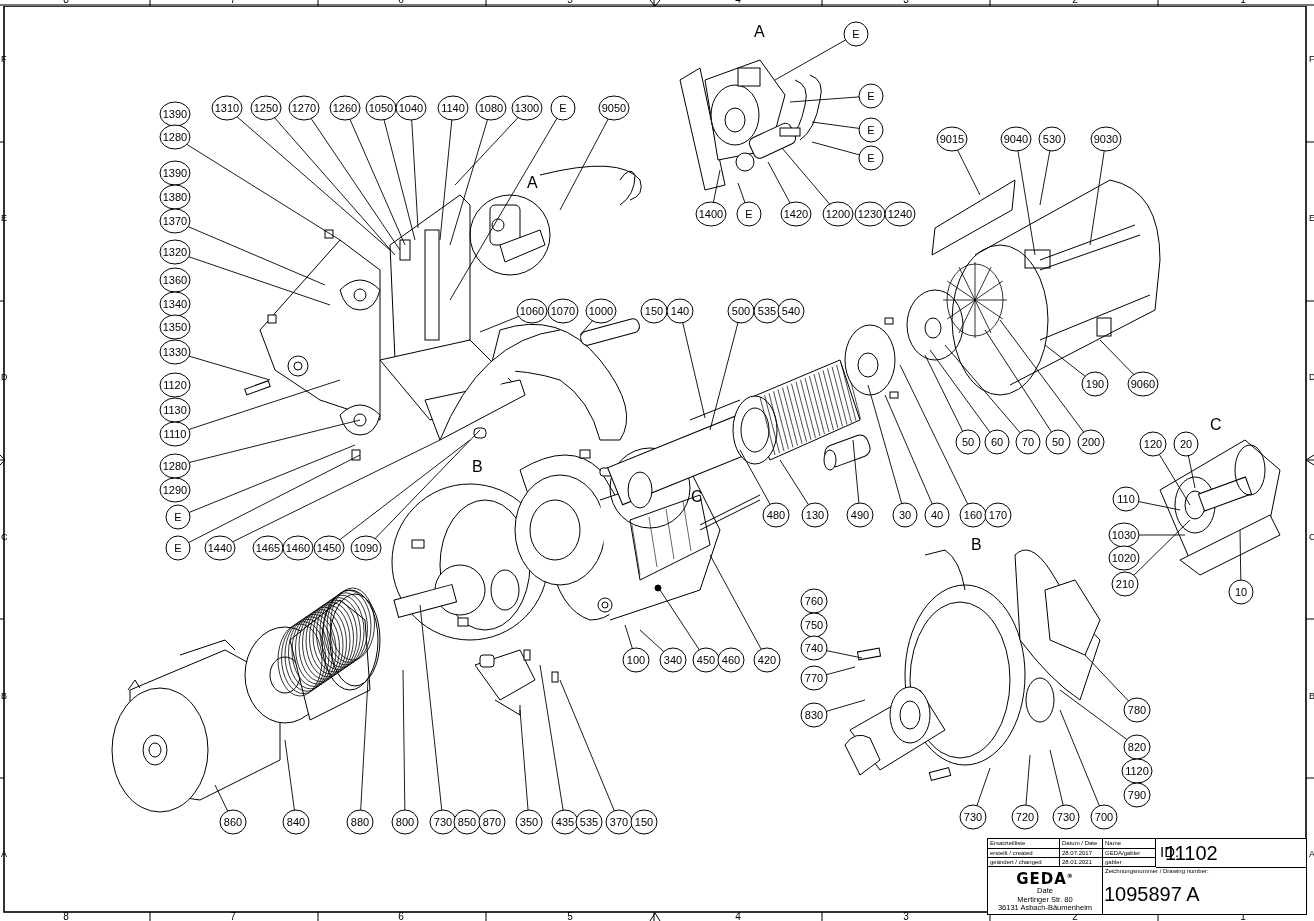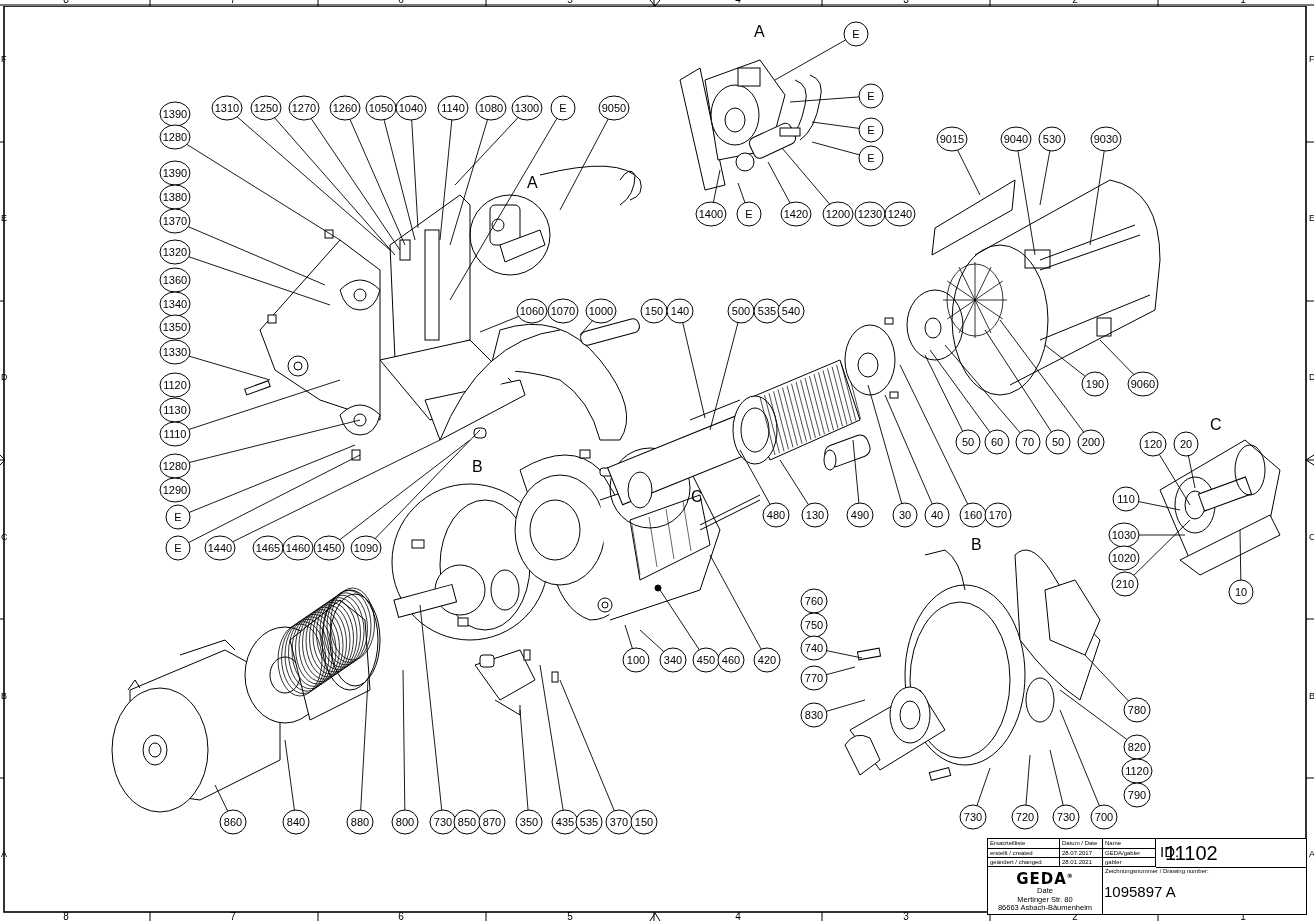--- a/index.html
+++ b/index.html
@@ -9,21 +9,21 @@
   .tb{position:absolute;left:987px;top:838px;width:318px;height:75px;border:1px solid #000;background:#fff;font-family:"Liberation Sans",sans-serif;}
   .tb .cell{position:absolute;font-size:6px;line-height:9px;padding-left:2px;box-sizing:border-box;border-right:1px solid #000;border-bottom:1px solid #000;white-space:nowrap;overflow:hidden;}
   .tb .id-box{position:absolute;left:168px;top:0;width:150px;height:28px;border-bottom:1px solid #000;}
   .tb .id-label{position:absolute;left:4px;top:4px;font-size:15px;}
   .tb .id-value{position:absolute;left:9px;top:3px;font-size:20px;}
   .tb .logo-box{position:absolute;left:0;top:28px;width:114px;height:47px;border-right:1px solid #000;text-align:center;}
   .tb .logo{font-family:"DejaVu Sans",sans-serif;font-weight:bold;font-size:15px;letter-spacing:1px;margin-top:1px;line-height:15px;}
   .tb .logo sup{font-size:6px;}
   .tb .addr{font-size:7.5px;line-height:8.5px;}
   .tb .dwg-label{position:absolute;left:117px;top:29px;font-size:6px;}
-  .tb .dwg-num{position:absolute;left:116px;top:44px;font-size:15px;}
+  .tb .dwg-num{position:absolute;left:116px;top:44px;font-size:20px;}
 </style>
 </head>
 <body>
 
 <svg id="sheet" width="1314" height="921" viewBox="0 0 1314 921" xmlns="http://www.w3.org/2000/svg">
 
   <g stroke="#000" fill="none">
     <rect x="4" y="6" width="1302" height="906" stroke-width="1.6"></rect>
     <line x1="0" y1="5" x2="1314" y2="5" stroke="#777" stroke-width="2"></line>
   </g>
@@ -845,17 +845,17 @@
   <div class="cell" style="left:72px;top:19px;width:43px;height:9px;">28.01.2021</div>
   <div class="cell" style="left:115px;top:19px;width:53px;height:9px;">gabler</div>
   <div class="id-box">
     <span class="id-label">ID:</span>
     <span class="id-value">11102</span>
   </div>
   <div class="logo-box">
     <div class="logo"><span>GEDA</span><sup>®</sup></div>
     <div class="addr">Date</div>
     <div class="addr">Mertinger Str. 80</div>
-    <div class="addr">86663 Asbach-Bäumenheim</div>
+    <div class="addr">36131 Asbach-Bäumenheim</div>
   </div>
   <div class="dwg-label">Zeichnungsnummer / Drawing number:</div>
   <div class="dwg-num">1095897 A</div>
 </div>
 
 </body></html>

